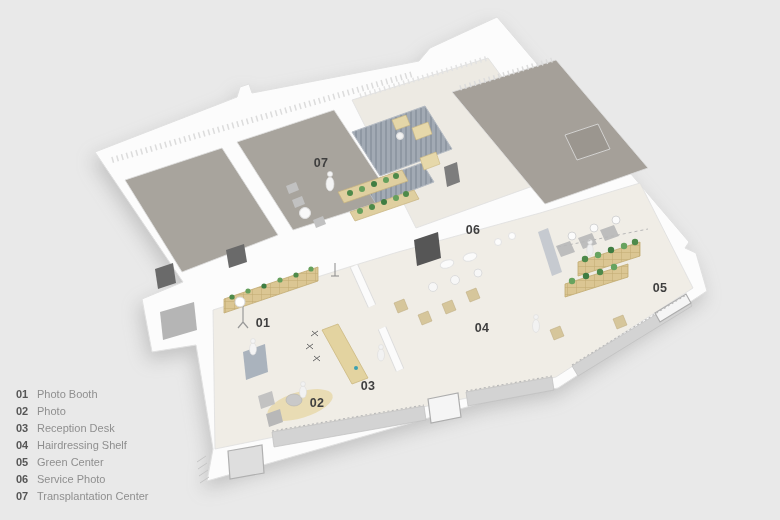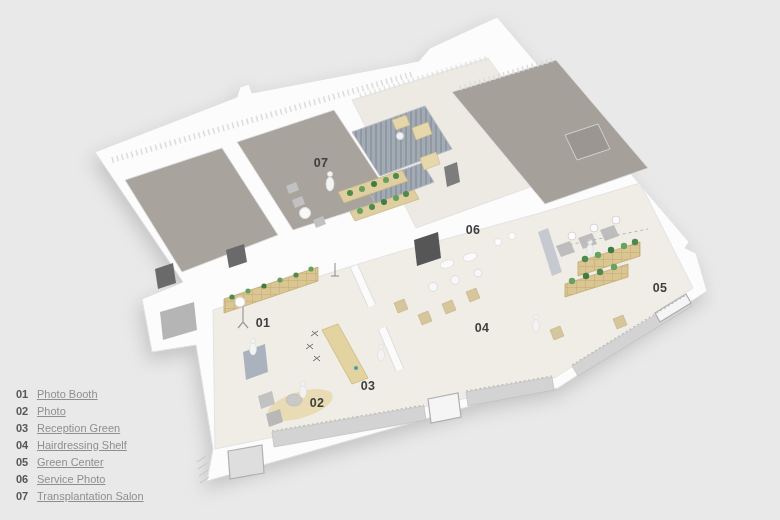--- a/index.html
+++ b/index.html
@@ -13,21 +13,21 @@
   .floor-light{fill:var(--floor-light,#f0ede6);}
   .floor-gray{fill:var(--floor-gray,#aaa59e);}
   .marker{
     position:absolute;transform:translate(-50%,-50%);
     font-size:12.5px;font-weight:bold;letter-spacing:.4px;
     color:var(--marker-text,#3f3f3f);white-space:nowrap;
   }
   .legend{position:absolute;left:16px;top:386px;}
   .legend-row{display:flex;align-items:center;height:17px;font-size:11px;line-height:17px;}
   .legend-row .num{font-weight:bold;color:var(--legend-number,#565656);width:21px;flex:none;}
-  .legend-row .lbl{color:var(--legend-label,#8f8f8f);text-decoration:underline;}
+  .legend-row .lbl{color:var(--legend-label,#8f8f8f);}
 </style>
 </head>
 <body>
 
 <div class="stage">
 
   <svg width="780" height="520" viewBox="0 0 780 520">
     <defs>
       <pattern id="pleats" width="5" height="8" patternUnits="userSpaceOnUse">
         <rect width="5" height="8" fill="#a2aab4"></rect>
@@ -243,32 +243,32 @@
     <div class="legend-row">
       <span class="num">01</span>
       <span class="lbl">Photo Booth</span>
     </div>
     <div class="legend-row">
       <span class="num">02</span>
       <span class="lbl">Photo</span>
     </div>
     <div class="legend-row">
       <span class="num">03</span>
-      <span class="lbl">Reception Green</span>
+      <span class="lbl">Reception Desk</span>
     </div>
     <div class="legend-row">
       <span class="num">04</span>
       <span class="lbl">Hairdressing Shelf</span>
     </div>
     <div class="legend-row">
       <span class="num">05</span>
       <span class="lbl">Green Center</span>
     </div>
     <div class="legend-row">
       <span class="num">06</span>
       <span class="lbl">Service Photo</span>
     </div>
     <div class="legend-row">
       <span class="num">07</span>
-      <span class="lbl">Transplantation Salon</span>
+      <span class="lbl">Transplantation Center</span>
     </div>
   </div>
 </div>
 
 </body></html>

